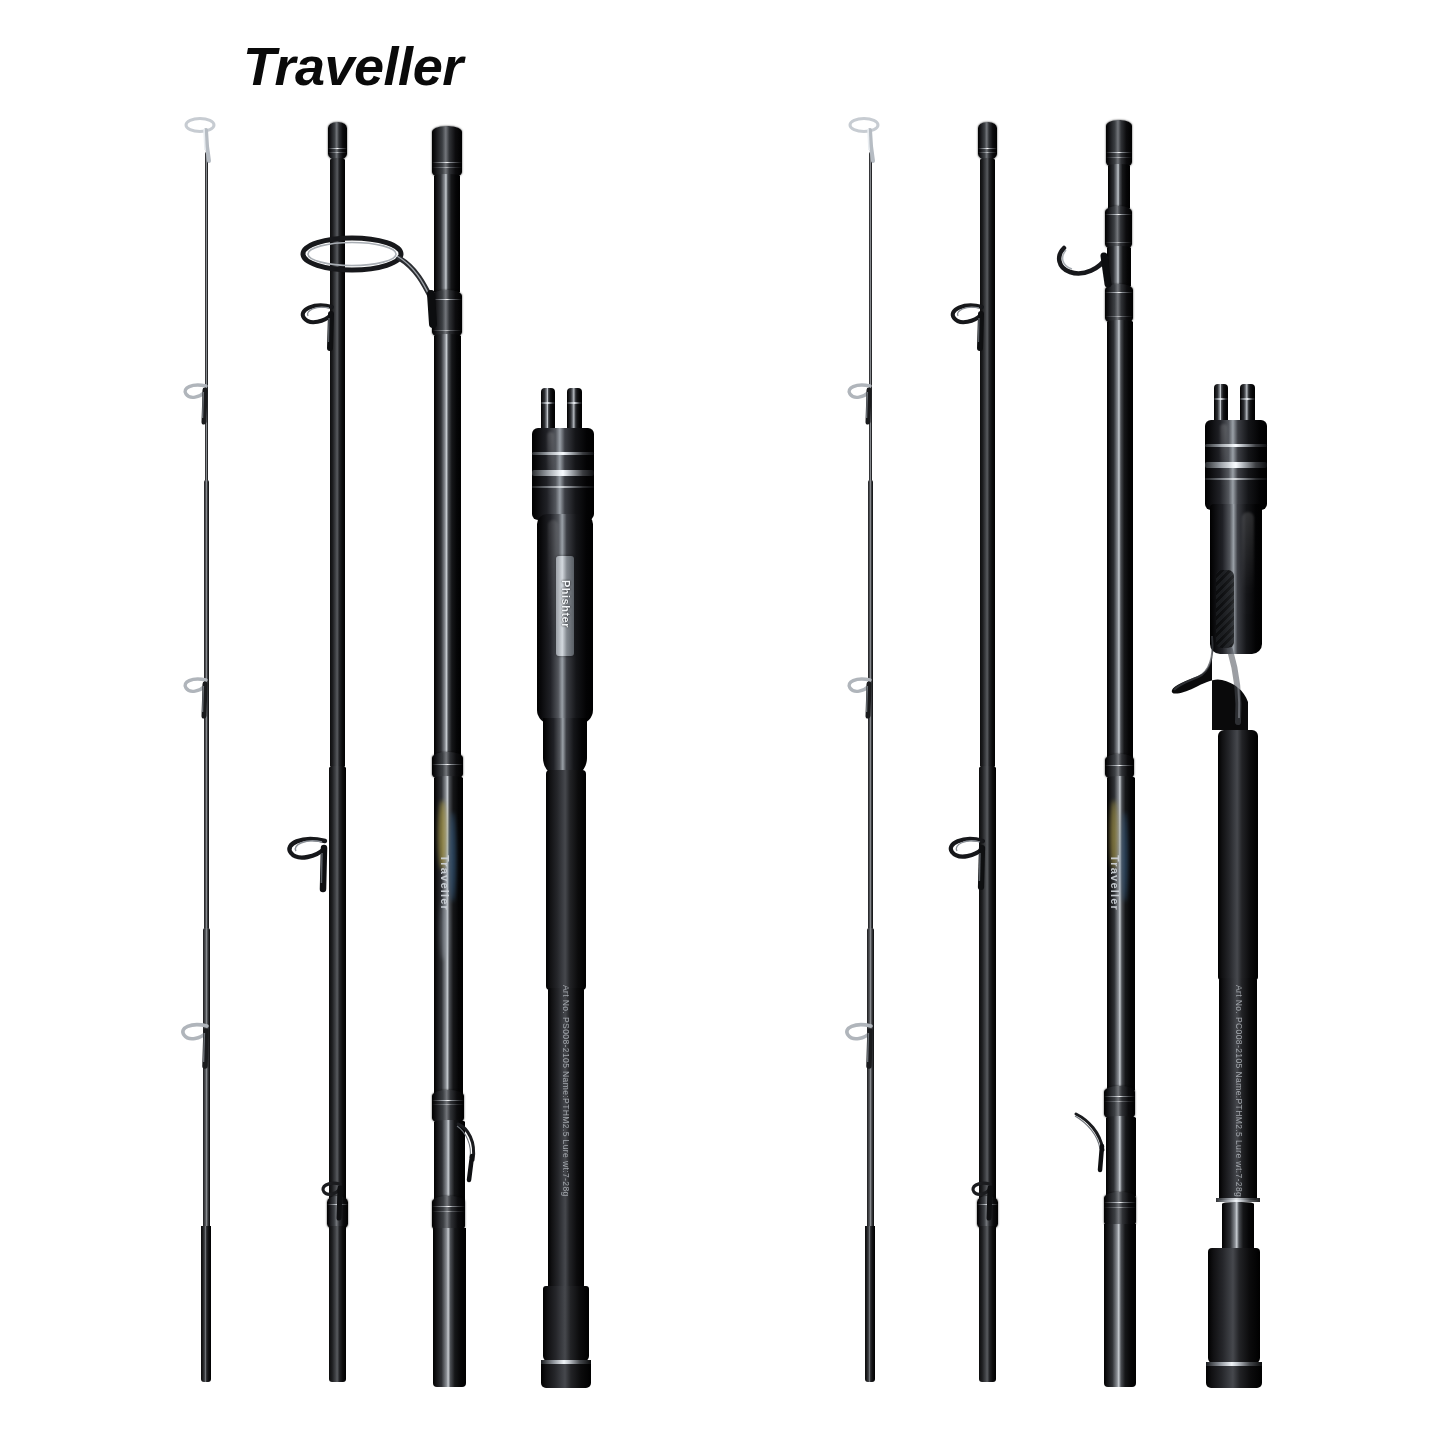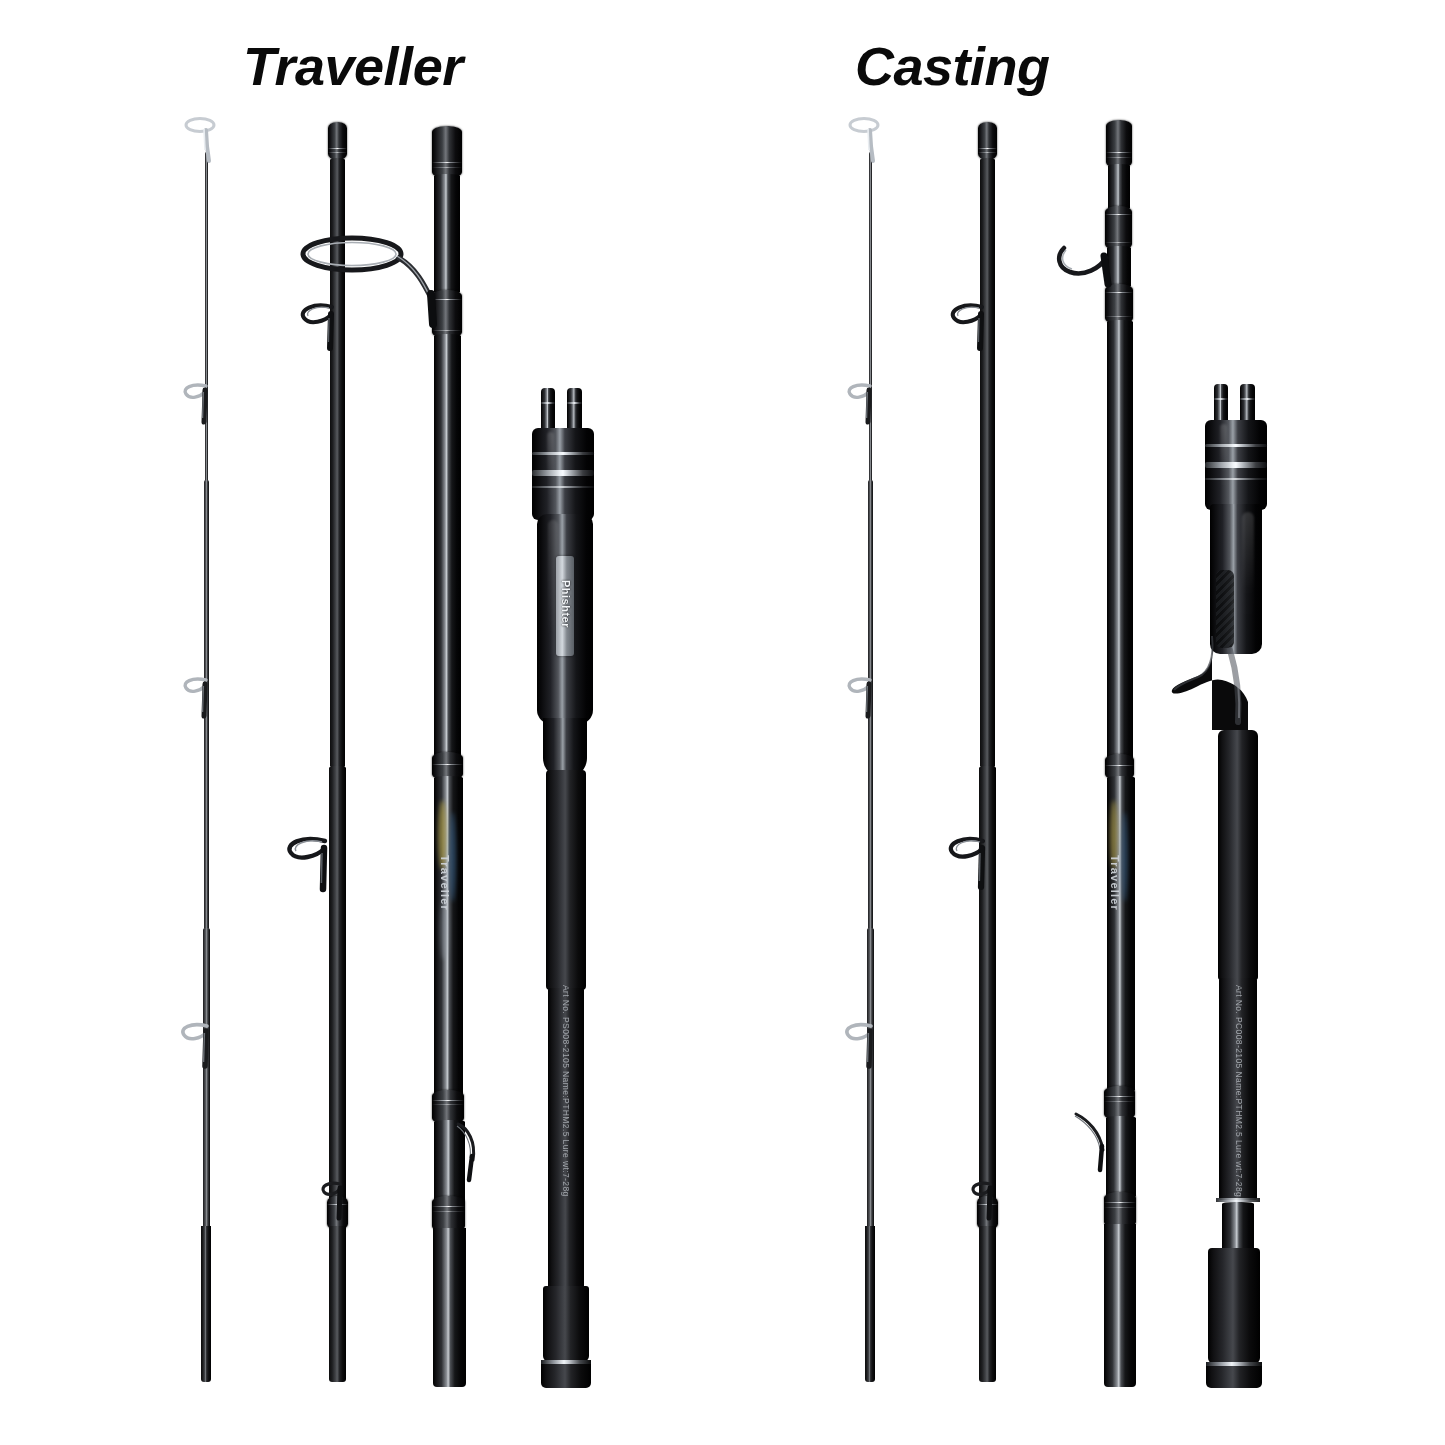--- a/index.html
+++ b/index.html
@@ -168,21 +168,20 @@
     position:absolute;
     background:linear-gradient(to right,#1a1c1f 0%,#8f949b 25%,#f0f4f8 46%,#c3c8ce 56%,#45484c 78%,#0b0c0d 100%);
   }
 </style>
 </head>
 <body>
 
 <div class="stage">
 
   <div class="heading" id="heading-spinning">Traveller</div>
-  <div class="heading" id="heading-casting">Casting</div>
 
   <div class="piece">
 
     <div>
       <div class="blank tiny" style="left:205px;top:152px;width:3px;height:330px;"></div>
       <div class="blank tiny" style="left:204px;top:480px;width:5px;height:450px;"></div>
       <div class="blank tiny" style="left:203px;top:928px;width:7px;height:300px;"></div>
       <div class="blank" style="left:201px;top:1226px;width:10px;height:156px;border-radius:0 0 3px 3px;"></div>
 
       <div class="guide" style="left:183px;top:116px;">

